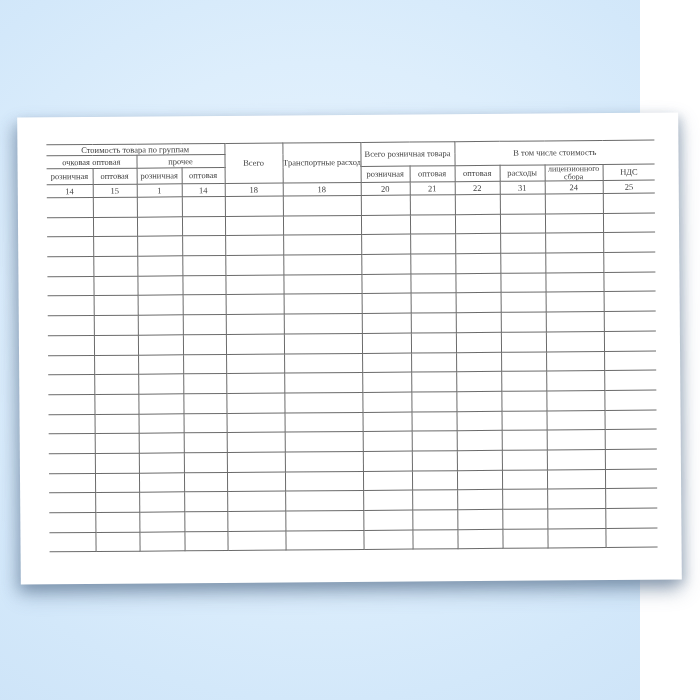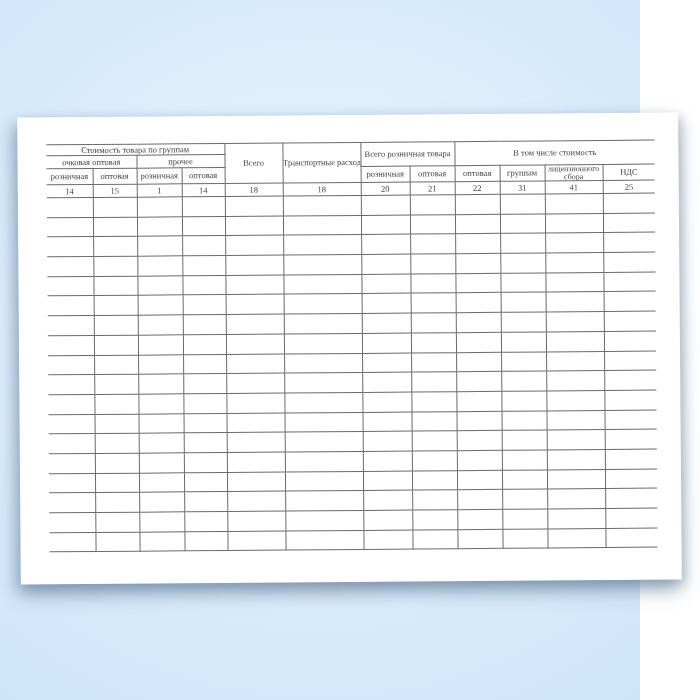--- a/index.html
+++ b/index.html
@@ -82,36 +82,36 @@
           <th colspan="2">прочее</th>
         </tr>
         <tr class="r3">
           <th class="no-l">розничная</th>
           <th>оптовая</th>
           <th>розничная</th>
           <th>оптовая</th>
           <th>розничная</th>
           <th>оптовая</th>
           <th>оптовая</th>
-          <th>группам</th>
+          <th>расходы</th>
           <th class="wrap">лицензионного сбора</th>
           <th class="no-r">НДС</th>
         </tr>
         <tr class="r4">
           <th class="no-l">14</th>
           <th>15</th>
           <th>1</th>
           <th>14</th>
           <th>18</th>
           <th>18</th>
           <th>20</th>
           <th>21</th>
           <th>22</th>
           <th>31</th>
-          <th>41</th>
+          <th>24</th>
           <th class="no-r">25</th>
         </tr>
       </thead>
       <tbody>
           <tr>
             <td class="no-l"></td>
             <td></td>
             <td></td>
             <td></td>
             <td></td>

